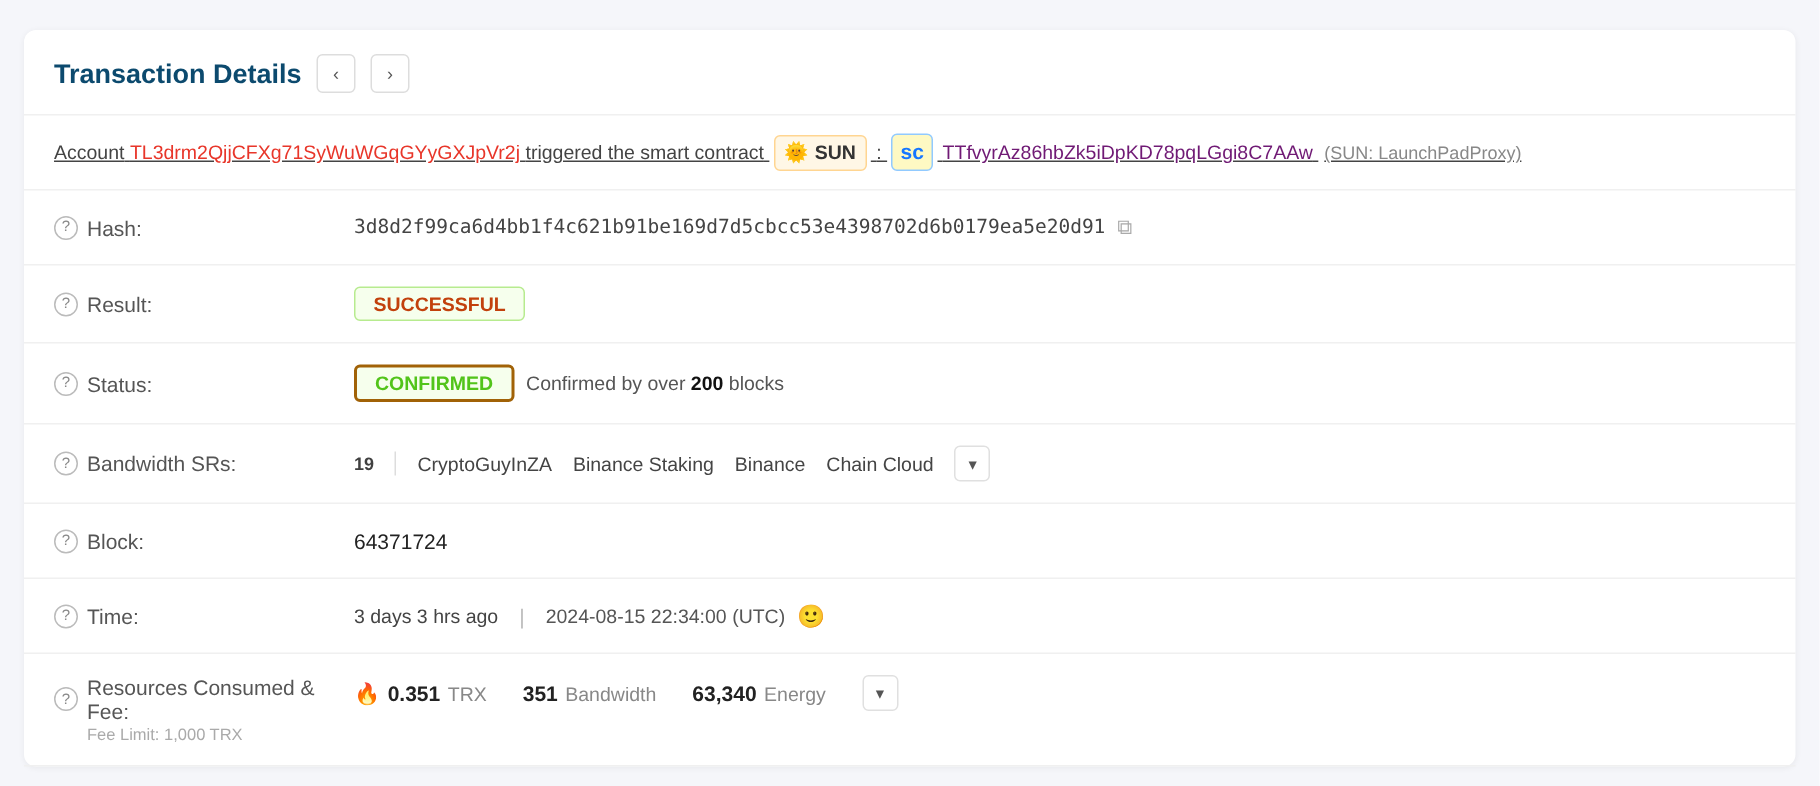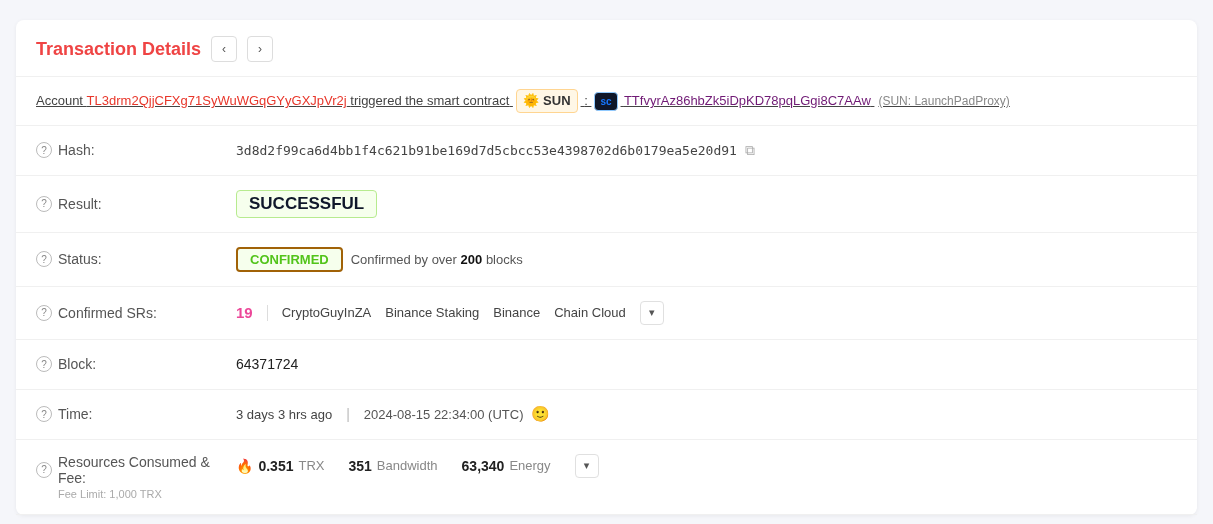--- a/index.html
+++ b/index.html
@@ -25,21 +25,21 @@
     .card-header {
       display: flex;
       align-items: center;
       gap: 10px;
       padding: 16px 20px 14px;
       border-bottom: 1px solid #f0f0f0;
     }
     .card-title {
       font-size: 18px;
       font-weight: 700;
-      color: #ef4444;
+      color: #0c4a6e;
     }
     .nav-btn {
       border: 1px solid #ddd;
       background: #fff;
       border-radius: 4px;
       width: 26px;
       height: 26px;
       display: flex; align-items: center; justify-content: center;
       cursor: pointer;
       color: #555;
@@ -61,25 +61,25 @@
       border: 1px solid #ffd591;
       border-radius: 4px;
       padding: 1px 6px;
       font-size: 13px;
       font-weight: 600;
       color: #333;
       margin: 0 3px;
     }
     .sc-badge {
       display: inline-block;
-      background: #0f172a;
+      background: #fef9c3;
       border: 1px solid #91caff;
       border-radius: 4px;
       padding: 1px 5px;
-      font-size: 10px;
+      font-size: 14px;
       color: #1677ff;
       font-weight: 600;
       margin: 0 3px;
     }
     .sc-link { color: #701a75; text-decoration: none; }
     .proxy-text { color: #888; font-size: 12px; margin-left: 4px; }
 
     .detail-row {
       display: flex;
       align-items: center;
@@ -114,41 +114,41 @@
     }
     .hash-text { color: #444; font-family: monospace; font-size: 13px; }
     .copy-icon {
       color: #aaa; cursor: pointer; font-size: 14px;
     }
     .badge-success {
       background: #f6ffed;
       border: 1px solid #b7eb8f;
       border-radius: 4px;
       padding: 3px 12px;
-      color: #0f172a;
+      color: #c2410c;
       font-weight: 600;
-      font-size: 17px;
+      font-size: 13px;
     }
     .badge-confirmed {
       background: #f6ffed;
       border: 2px solid #a16207;
       border-radius: 4px;
       padding: 3px 12px;
       color: #52c41a;
       font-weight: 600;
       font-size: 13px;
     }
     .confirmed-text { color: #555; font-size: 13px; }
     .confirmed-text strong { color: #111; }
 
     .sr-list {
       display: flex; align-items: center; gap: 14px;
       flex-wrap: wrap;
     }
-    .sr-count { font-weight: 600; color: #ec4899; font-size: 15px; }
+    .sr-count { font-weight: 600; color: #404040; font-size: 12px; }
     .sr-sep {
       width: 1px; height: 16px; background: #ddd;
     }
     .sr-item { color: #444; font-size: 13px; }
     .sr-dropdown {
       width: 24px; height: 24px;
       display: flex; align-items: center; justify-content: center;
       background: #fff;
       border: 1px solid #e0e0e0;
       border-radius: 4px;
@@ -269,21 +269,21 @@
           <span>blocks</span>
         </span>
       </div>
     </div>
 
     <div class="detail-row">
       <div class="detail-label">
         <span class="question-icon">
           <span>?</span>
         </span>
-        <span>Confirmed SRs:</span>
+        <span>Bandwidth SRs:</span>
       </div>
       <div class="detail-value">
         <div class="sr-list">
           <span class="sr-count">19</span>
           <span class="sr-sep"></span>
           <span class="sr-item">CryptoGuyInZA</span>
           <span class="sr-item">Binance Staking</span>
           <span class="sr-item">Binance</span>
           <span class="sr-item">Chain Cloud</span>
           <button class="sr-dropdown">

